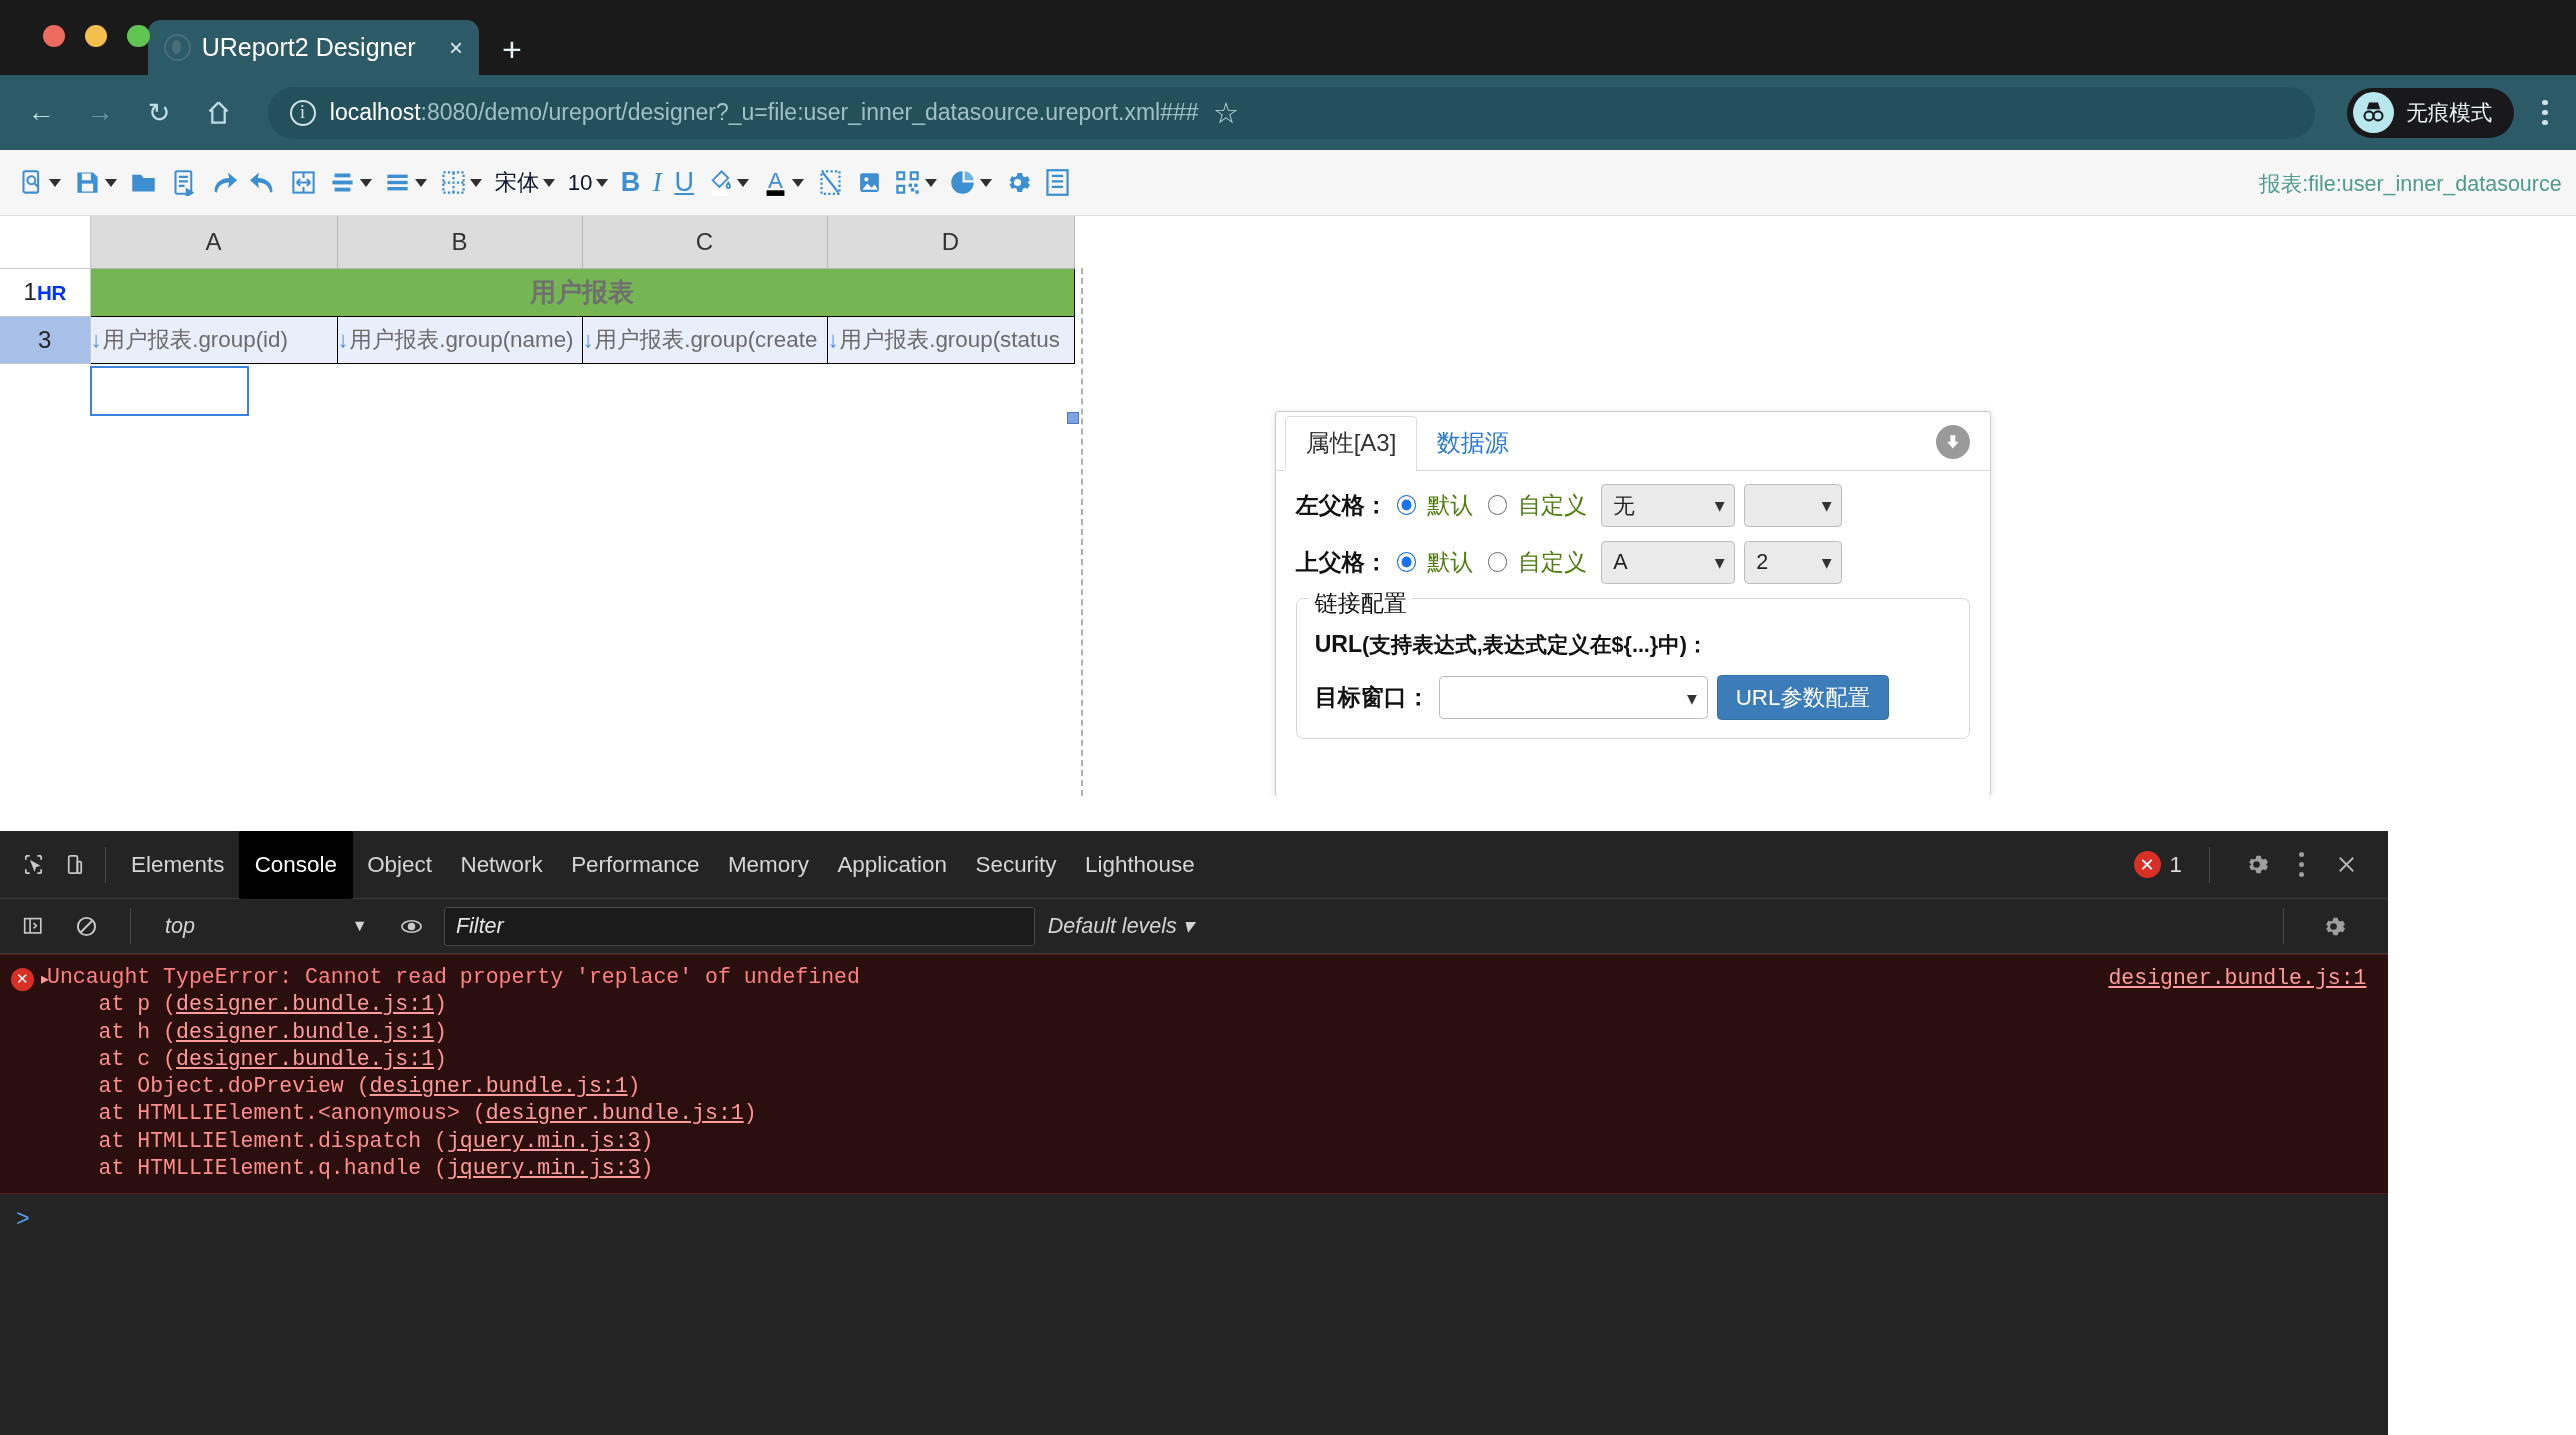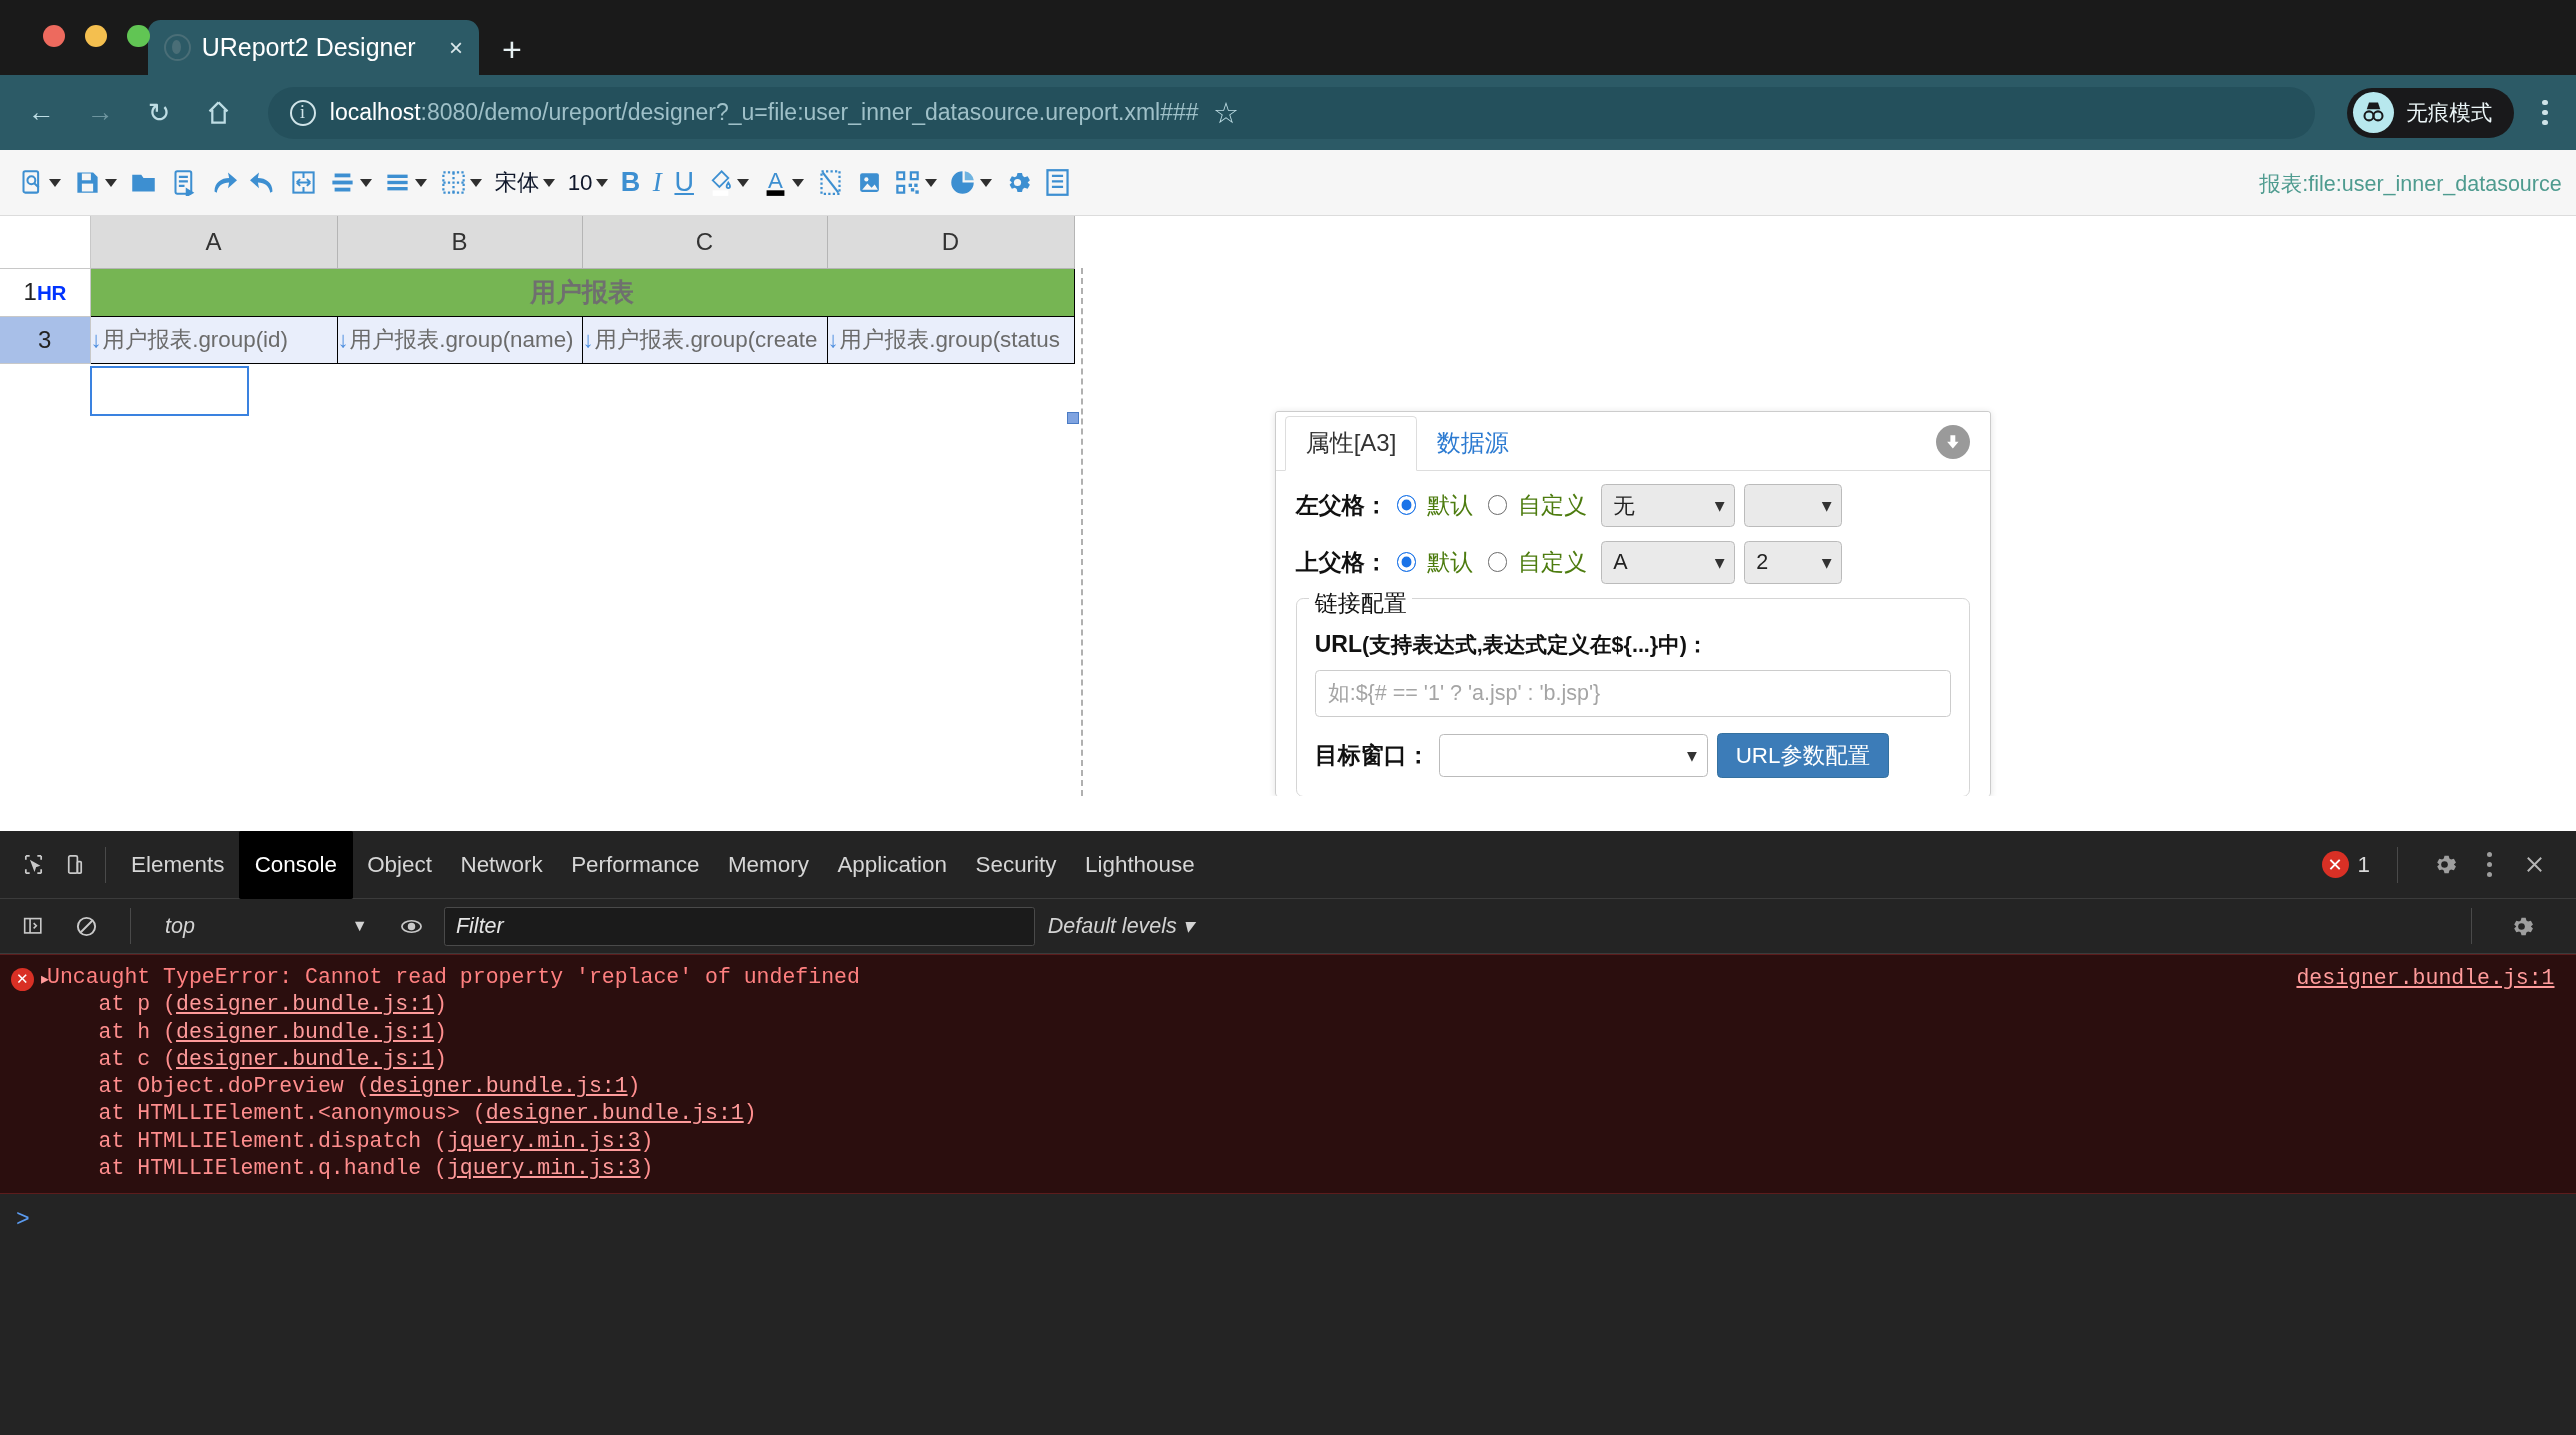--- a/index.html
+++ b/index.html
@@ -110,21 +110,21 @@
   .urllabel { font-size:23px; color:#111; font-weight:700; margin:-5.4px 0 10.7px 0; }
   .urllabel small { font-size:21.5px; }
   input.tin { width:100%; height:47px; border:0.9px solid #ccc; border-radius:4.5px; padding:0 12.5px;
               font-size:21.5px; color:#333; font-family:"Liberation Sans",sans-serif; background:#fff; }
   input.tin::placeholder { color:#a5a5a5; }
   .btn-primary { background:#3c7cb8; color:#fff; border:0.9px solid #35719f; border-radius:4.5px;
                  height:45px; padding:0 18px; font-size:22.4px; cursor:pointer;
                  font-family:"Liberation Sans",sans-serif; white-space:nowrap; }
 
   
-  .devtools { position:absolute; left:0; top:831px; width:2576px; height:605px;
+  .devtools { position:absolute; left:0; top:831px; width:2388px; height:605px;
               background:#242424; font-family:"Liberation Sans", sans-serif; }
   .dt-top { height:68px; display:flex; align-items:center; background:#242424;
             border-bottom:0.9px solid #3b3b3b; padding-left:12.5px; }
   .dt-ic { width:41px; height:41px; display:flex; align-items:center; justify-content:center;
            cursor:pointer; color:#c9c9c9; }
   .dt-div { width:0.9px; height:36px; background:#4a4a4a; margin:0 10.7px; }
   .dt-tab { font-size:22.4px; color:#d6d6d6; padding:9px 14.3px; cursor:pointer; }
   .dt-tab.active { background:#000; color:#fff; border-radius:1.8px; height:68px; display:flex;
                    align-items:center; padding:0 16px; }
   .dt-right { margin-left:auto; display:flex; align-items:center; gap:16px; padding-right:21.5px; }
@@ -421,21 +421,20 @@
             <span class="fakesel" style="width:134px;display:flex;align-items:center;">A</span>
           </span>
         <span class="selwrap">
             <span class="fakesel" style="width:98px;display:flex;align-items:center;">2</span>
           </span>
       </div>
 
       <div class="fieldset">
         <span class="legend">链接配置</span>
         <div class="urllabel"><span>URL</span><small>(支持表达式,表达式定义在${...}中)：</small></div>
-        <input class="tin" type="text" placeholder="如:${# == '1' ? 'a.jsp' : 'b.jsp'}" style="">
         <div class="row" style="margin:16px 0 0 0;">
           <span class="lab">目标窗口：</span>
           <span class="selwrap">
               <span class="fakesel" style="width:269px;background:#fff;display:flex;align-items:center;"></span>
             </span>
           <button class="btn-primary">URL参数配置</button>
         </div>
       </div>
 
     </div>

